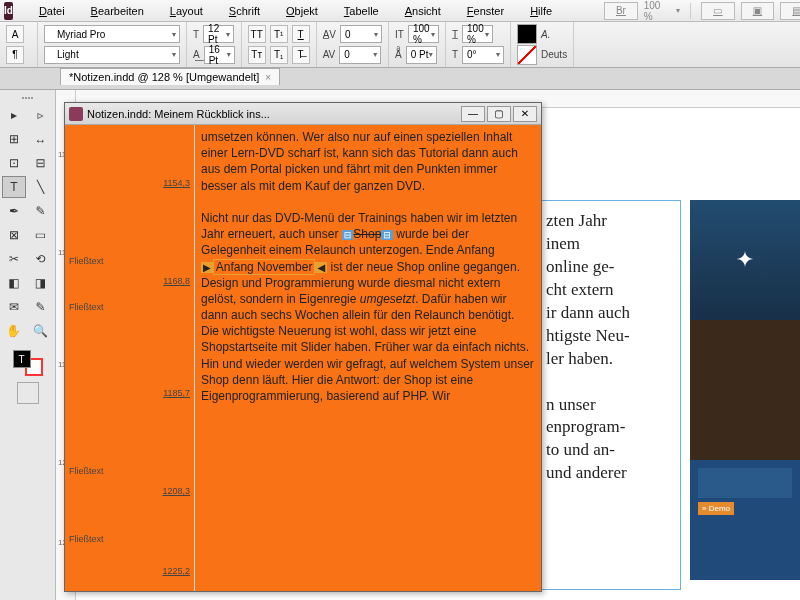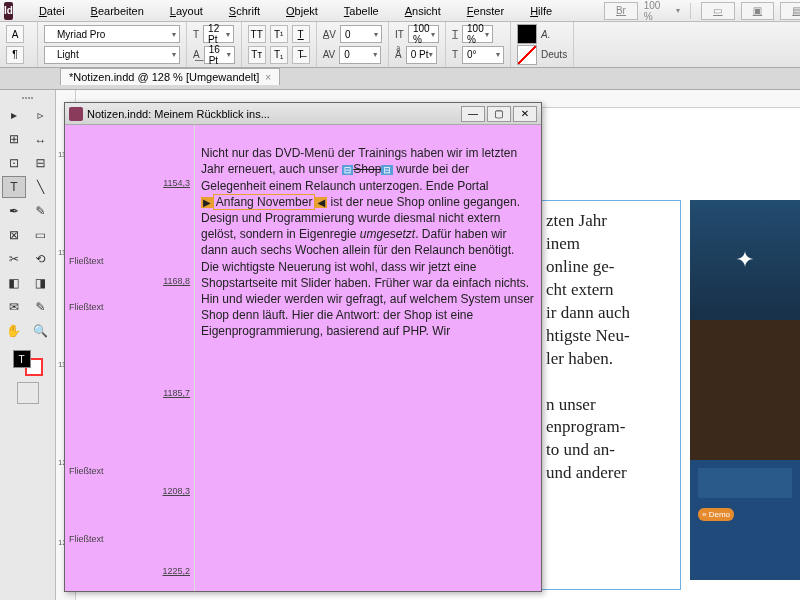--- a/index.html
+++ b/index.html
@@ -49,23 +49,23 @@
 .ruler-h { position: absolute; left: 20px; top: 0; right: 0; height: 18px; background: #f8f8f8; border-bottom: 1px solid #ccc; }
 .ruler-v { position: absolute; left: 0; top: 0; width: 20px; bottom: 0; background: #f8f8f8; border-right: 1px solid #ccc; font-size: 8px; color: #666; }
 .ruler-tick { position: absolute; left: 2px; }
 .bg-text { position: absolute; left: 490px; top: 120px; width: 190px; font-family: Georgia, serif; font-size: 17px; line-height: 1.35; color: #222; }
 .text-frame { position: absolute; border: 1px solid #6ab0e4; }
 
 .rt-panel { position: absolute; right: 0; top: 110px; width: 110px; height: 380px; background: #1a3a5a; }
 .rt-top { height: 120px; background: linear-gradient(#224c70,#183048); display:flex; align-items:center; justify-content:center; color:#fff; }
 .rt-mid { height: 140px; background: #3b2a1c; }
 .rt-btm { height: 120px; background: #1f4a7a; padding: 8px; font-size: 8px; color: #cfe0f0; }
-.rt-btn { background: #e68a2e; color: #fff; font-size: 8px; padding: 2px 4px; margin-top: 6px; display: inline-block; border-radius: 6px; }
-
-.story-win { position: absolute; left: 64px; top: 102px; width: 478px; height: 490px; background: #f0abfc; border: 1px solid #666; box-shadow: 2px 2px 6px rgba(0,0,0,0.3); }
+.rt-btn { background: #e68a2e; color: #fff; font-size: 8px; padding: 2px 4px; display: inline-block; }
+
+.story-win { position: absolute; left: 64px; top: 102px; width: 478px; height: 490px; background: #f97316; border: 1px solid #666; box-shadow: 2px 2px 6px rgba(0,0,0,0.3); }
 .story-title { height: 22px; background: linear-gradient(#e8e8e8,#d4d4d4); border-bottom: 1px solid #aaa; display: flex; align-items: center; padding: 0 4px; font-size: 11px; }
 .story-title-icon { width: 14px; height: 14px; background: #8a3a5a; margin-right: 4px; border-radius: 2px; }
 .story-wbtns { margin-left: auto; display: flex; gap: 2px; }
 .story-wbtn { width: 24px; height: 16px; border: 1px solid #999; background: #eee; display:flex; align-items:center; justify-content:center; font-size:10px; }
 .story-body { display: flex; height: calc(100% - 22px); font-family: "Courier New", monospace; font-size: 12px; line-height: 1.35; }
 .story-gutter { width: 130px; border-right: 1px solid #ddd; position: relative; font-family: "Segoe UI", sans-serif; }
 .gutter-num { position: absolute; right: 4px; font-size: 9px; text-decoration: underline; color: #444; }
 .gutter-lbl { position: absolute; left: 4px; font-size: 9px; color: #444; }
 .story-text { flex: 1; padding: 4px 6px; overflow: hidden; color: #222; }
 .story-text p { margin-bottom: 0; }
@@ -278,21 +278,22 @@
       <div class="gutter-lbl" style="top:130px;">Fließtext</div>
       <div class="gutter-num" style="top:150px;">1168,8</div>
       <div class="gutter-lbl" style="top:176px;">Fließtext</div>
       <div class="gutter-num" style="top:262px;">1185,7</div>
       <div class="gutter-lbl" style="top:340px;">Fließtext</div>
       <div class="gutter-num" style="top:360px;">1208,3</div>
       <div class="gutter-lbl" style="top:408px;">Fließtext</div>
       <div class="gutter-num" style="top:440px;">1225,2</div>
     </div>
     <div class="story-text">
+      <p><span>umsetzen können. Wer also nur auf einen speziellen Inhalt einer Lern-DVD scharf ist, kann sich das Tutorial dann auch aus dem Portal picken und fährt mit den Punkten immer besser als mit dem Kauf der ganzen DVD.</span></p>
       <p>&nbsp;</p>
       <p><span>Nicht nur das DVD-Menü der Trainings haben wir im letzten Jahr erneuert, auch unser</span>
       <span class="del-mark">⊟</span><span class="del-text">Shop</span><span class="del-mark">⊟</span>
-      <span> wurde bei der Gelegenheit einem Relaunch unterzogen. Ende Portal </span>
+      <span> wurde bei der Gelegenheit einem Relaunch unterzogen. Ende Anfang </span>
       <span class="ins-mark">▶</span><span class="ins-text">Anfang November</span><span class="ins-mark">◀</span>
       <span>ist der neue Shop online gegangen. Design und Programmierung wurde diesmal nicht extern gelöst, sondern in Eigenregie </span><span class="ital">umgesetzt</span><span>. Dafür haben wir dann auch sechs Wochen allein für den Relaunch benötigt. Die wichtigste Neuerung ist wohl, dass wir jetzt eine Shopstartseite mit Slider haben. Früher war da einfach nichts. Hin und wieder werden wir gefragt, auf welchem System unser Shop denn läuft. Hier die Antwort: der Shop ist eine Eigenprogrammierung, basierend auf PHP. Wir</span></p>
     </div>
   </div>
 </div>
 
 </body></html>

